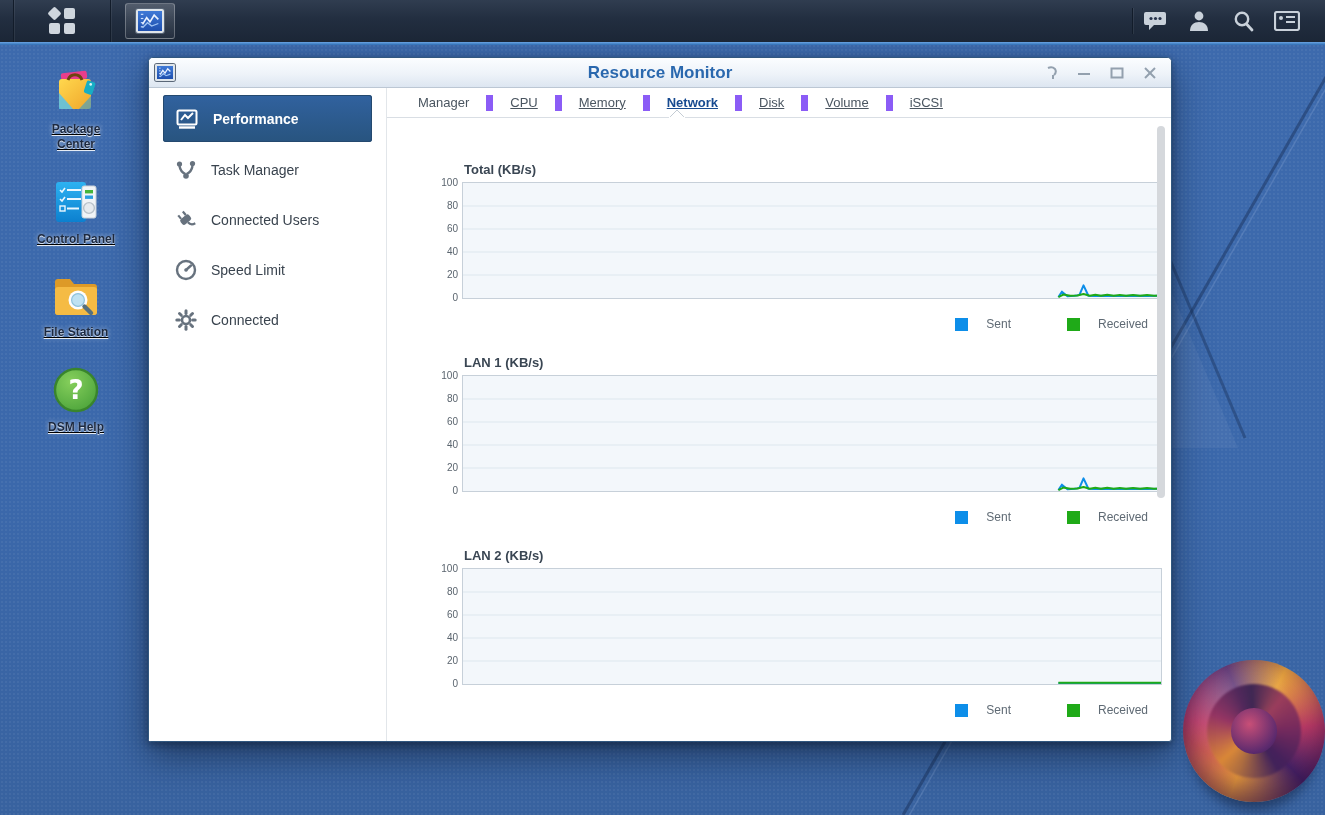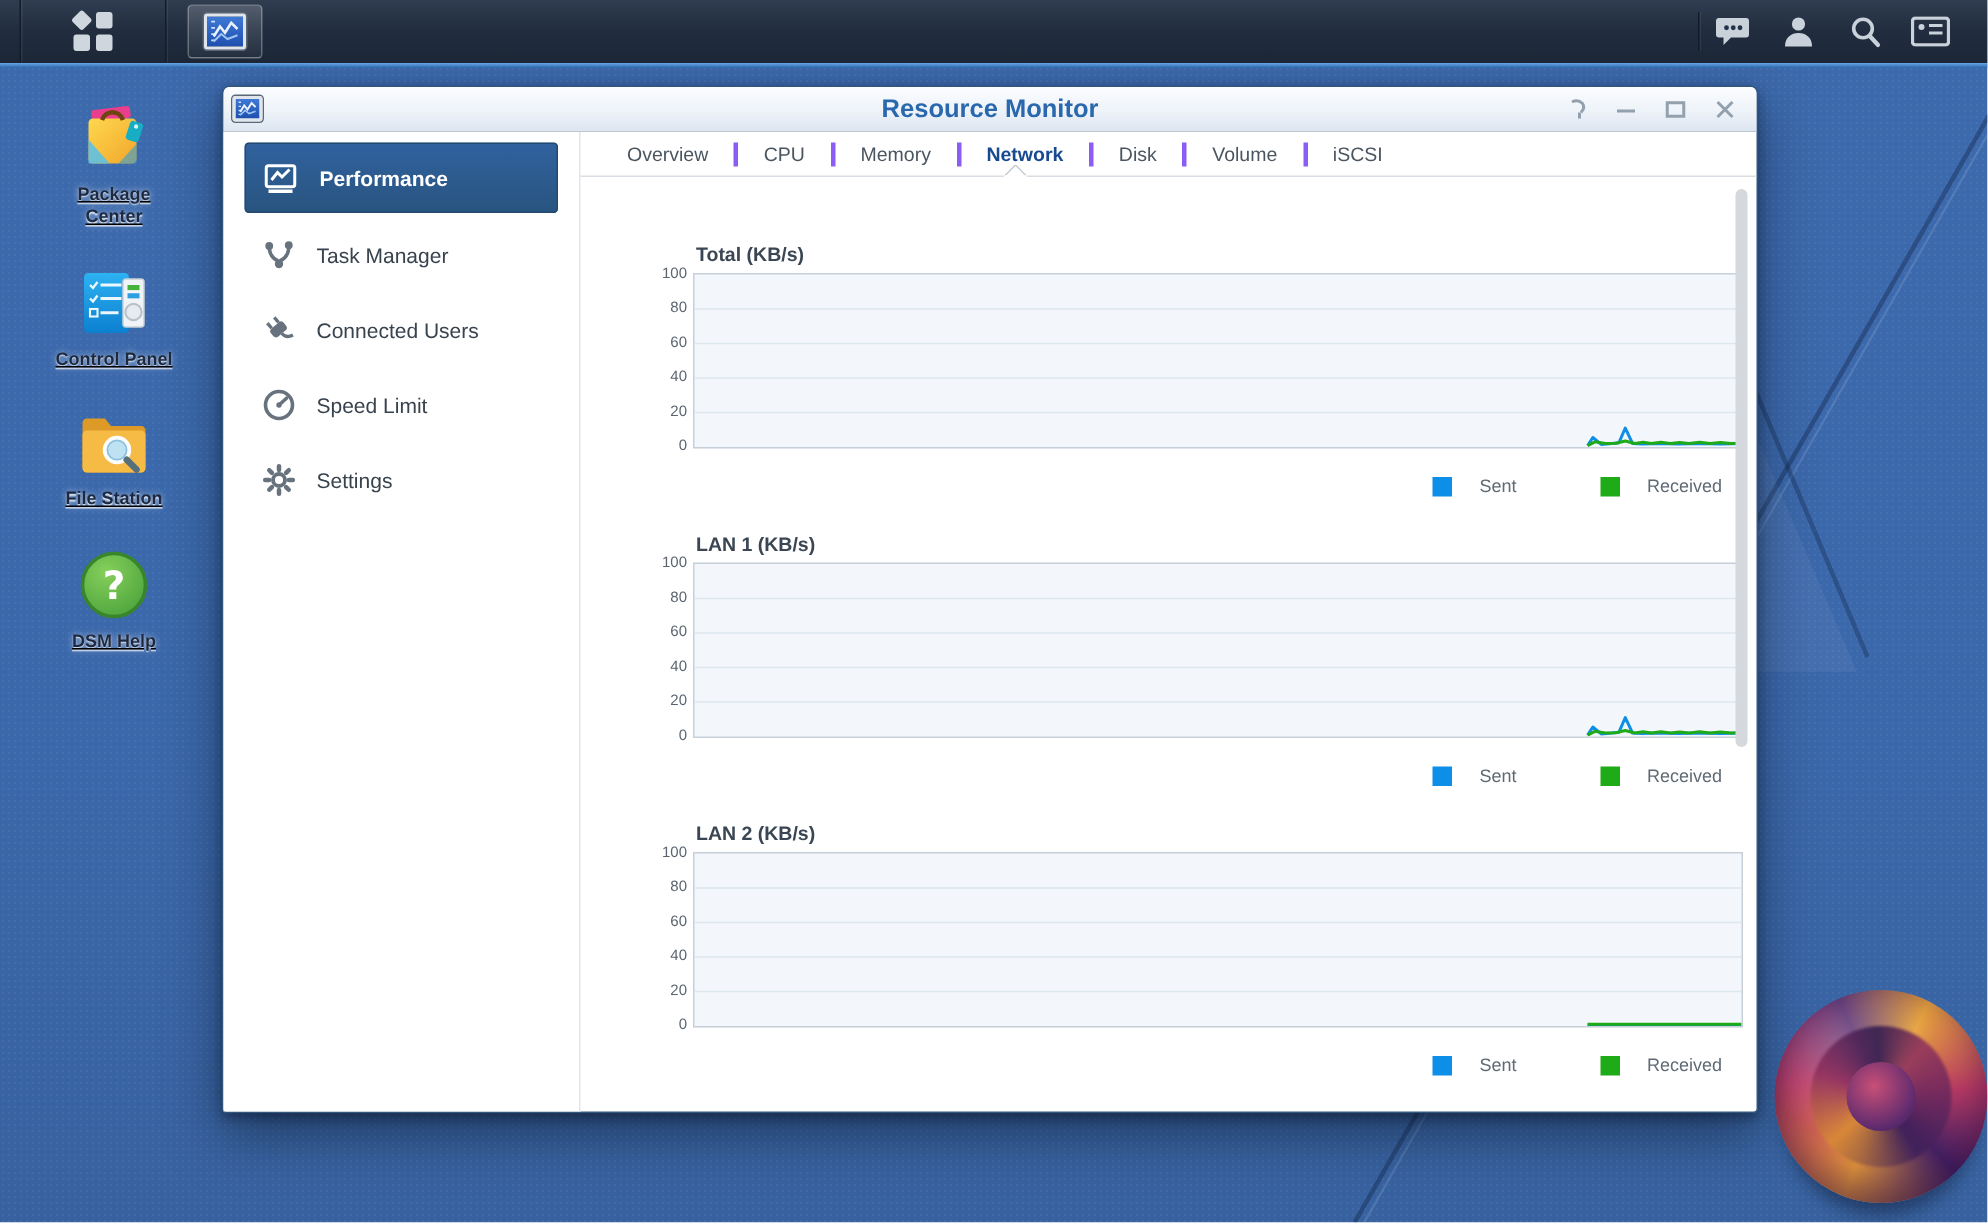--- a/index.html
+++ b/index.html
@@ -75,21 +75,21 @@
     font-size:14px; color:#39434e; cursor:pointer; }
   .side-item.active { height:47px; margin:0 14px 3px 14px; padding-left:12px; border-radius:3px;
     background:linear-gradient(180deg,#31629f,#28547f); color:#fff; font-weight:bold;
     box-shadow:inset 0 0 0 1px #24496f; }
   .side-item svg { flex:0 0 auto; }
 
   
   .content { flex:1; position:relative; min-width:0; }
   .tabsrow { height:30px; border-bottom:1px solid #d9dee4; display:flex; align-items:center; padding-left:14px; position:relative; }
   .tab { font-size:13px; color:#4a5560; padding:0 17px; height:16px; line-height:16px; cursor:pointer; }
-  .tab + .tab { border-left:3px solid #8b5cf6; }
+  .tab + .tab { border-left:7px solid #8b5cf6;text-decoration:underline; }
   .tab.active { font-weight:bold; color:#174a90; }
   .tab-caret { position:absolute; left:282px; bottom:-1px; width:16px; height:8px; }
 
   .charts { position:absolute; top:30px; left:0; right:0; bottom:0; overflow:hidden; padding:44px 0 0 63px; }
   .chart { width:700px; margin-bottom:23px;padding-left:12px; }
   .chart-title { font-size:13px; font-weight:bold; color:#3a4653; height:18px; margin:0 0 2px 2px; }
   .plot { position:relative; width:700px; height:117px; background:#f3f7fb; border:1px solid #c7d0d9; }
   .plot-svg { position:absolute; inset:0; width:100%; height:100%; }
   .ytick { position:absolute; right:calc(100% + 5px); width:30px; text-align:right; font-size:10px; color:#5a646e; }
   .legend { display:flex; justify-content:flex-end; gap:56px; margin-top:17px; height:16px; align-items:center; padding-right:2px; }
@@ -324,27 +324,27 @@
               <line x1="11" y1="1.8" x2="11" y2="4.4"></line>
                 <line x1="11" y1="17.6" x2="11" y2="20.2"></line>
               <line x1="1.8" y1="11" x2="4.4" y2="11"></line>
                 <line x1="17.6" y1="11" x2="20.2" y2="11"></line>
               <line x1="4.5" y1="4.5" x2="6.3" y2="6.3"></line>
                 <line x1="15.7" y1="15.7" x2="17.5" y2="17.5"></line>
               <line x1="17.5" y1="4.5" x2="15.7" y2="6.3"></line>
                 <line x1="4.5" y1="17.5" x2="6.3" y2="15.7"></line>
             </g>
           </svg>
-          <span>Settings</span>
+          <span>Connected</span>
         </div>
       </div>
 
       <div class="content">
         <div class="tabsrow">
-          <span class="tab">Overview</span>
+          <span class="tab">Manager</span>
           <span class="tab">CPU</span>
           <span class="tab">Memory</span>
           <span class="tab active">Network</span>
           <span class="tab">Disk</span>
           <span class="tab">Volume</span>
           <span class="tab">iSCSI</span>
           <svg class="tab-caret" viewBox="0 0 16 8">
             <polygon points="0,8 8,0 16,8" fill="#ffffff" stroke="#c4ccd4" stroke-width="1"></polygon>
             <line x1="0" y1="7.6" x2="16" y2="7.6" stroke="#ffffff" stroke-width="1.4"></line>
           </svg>

